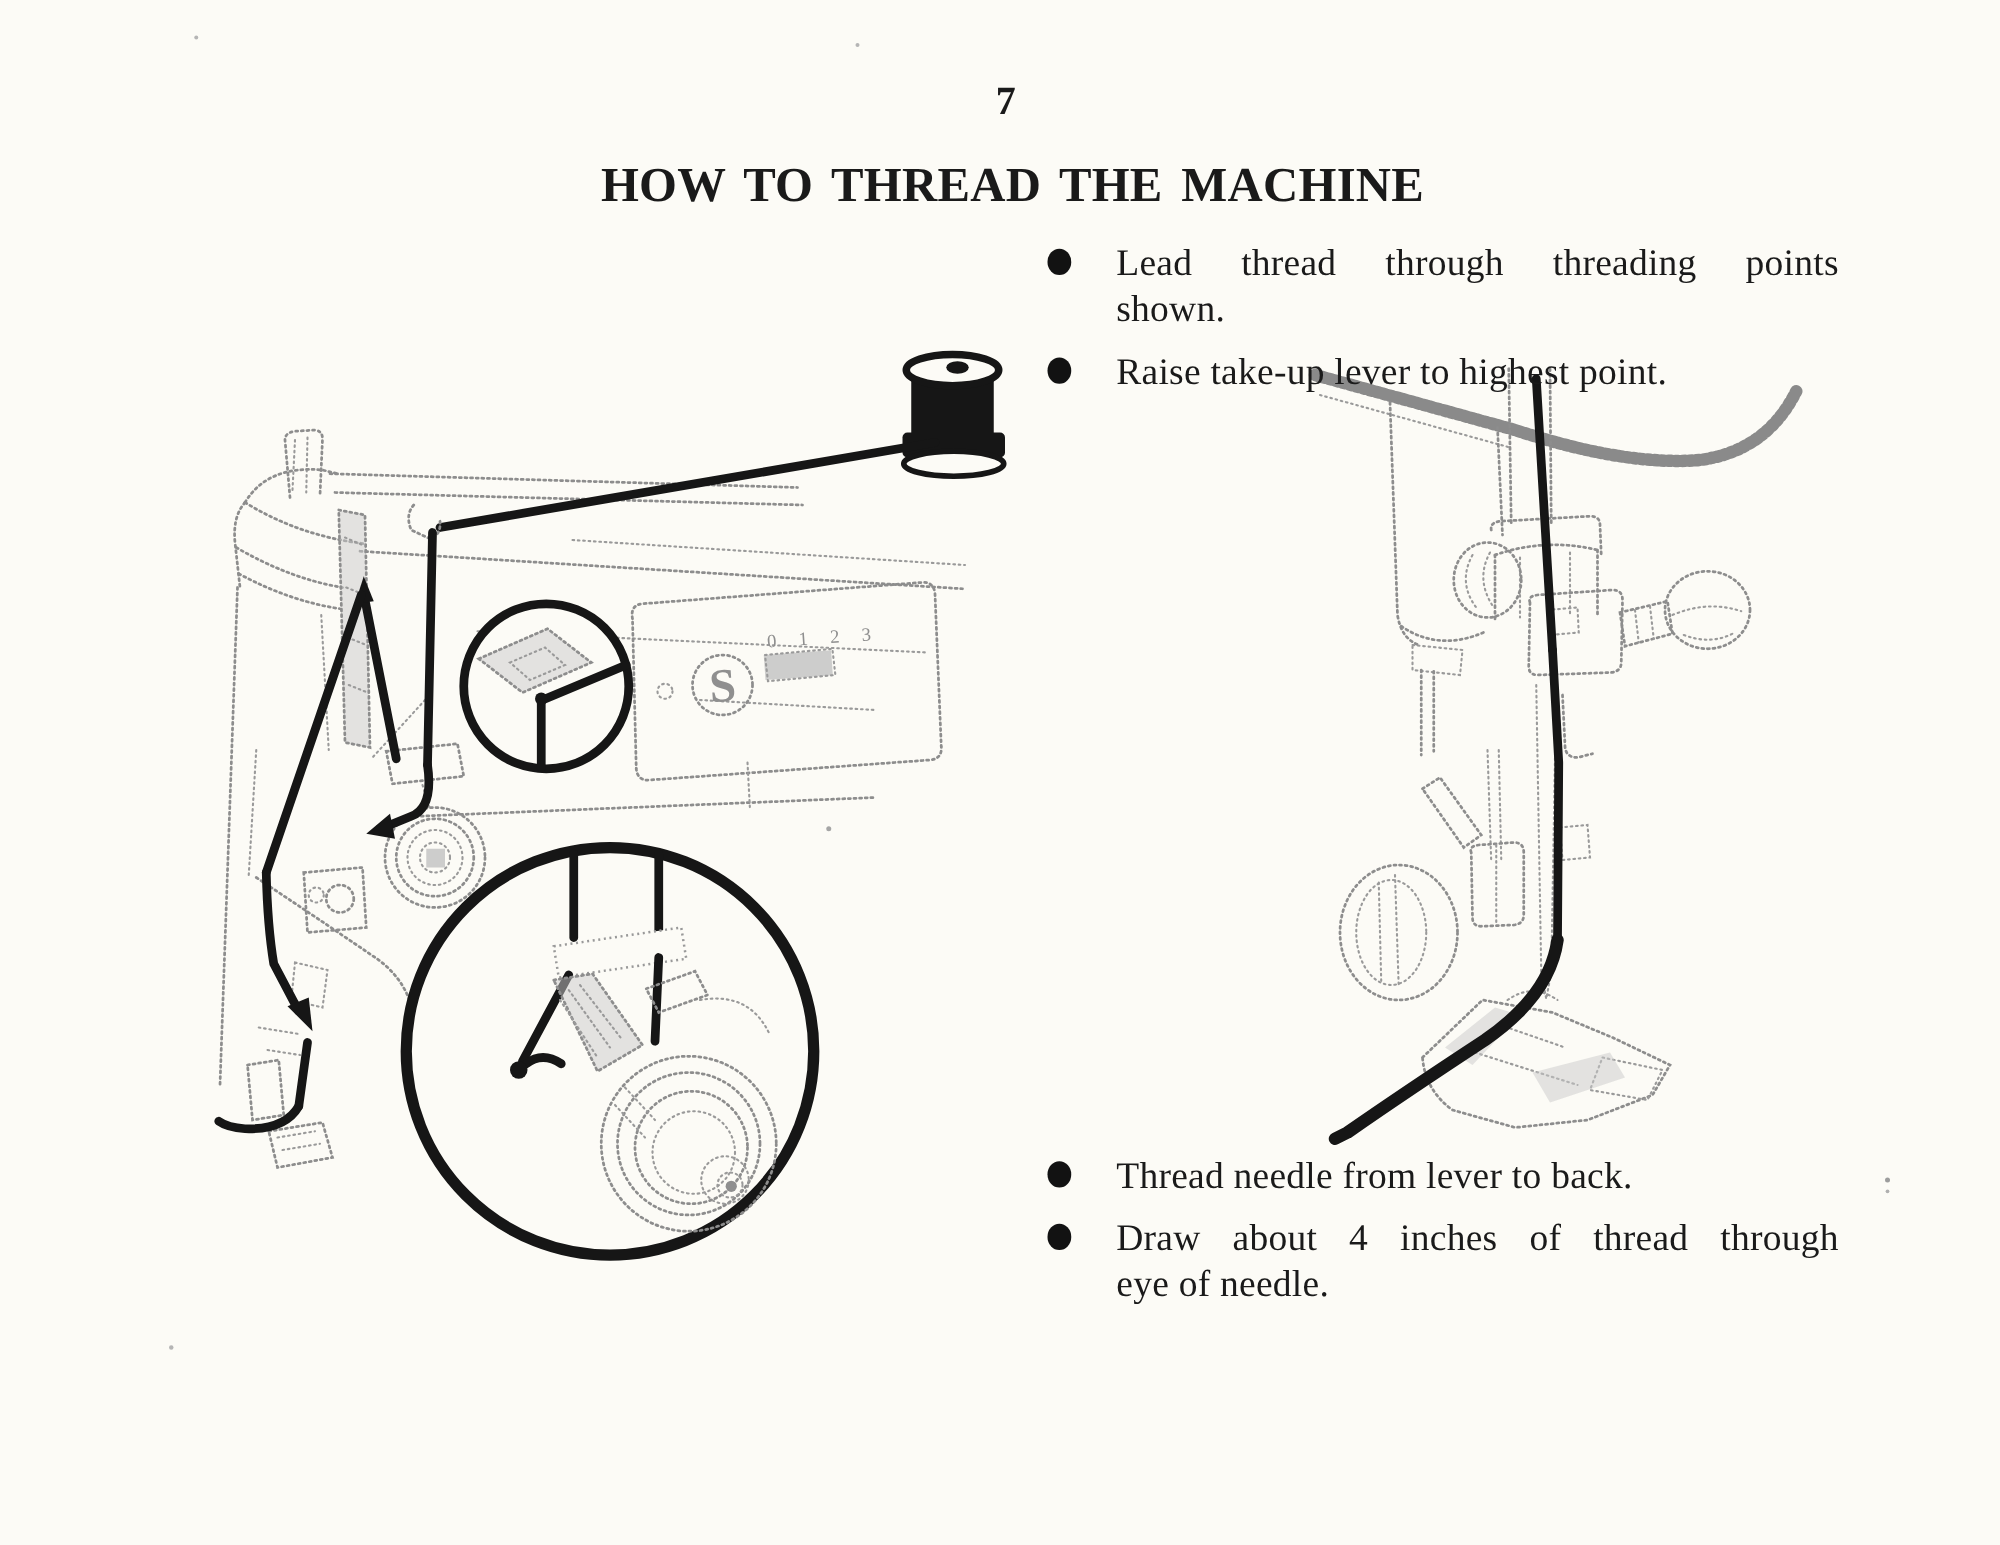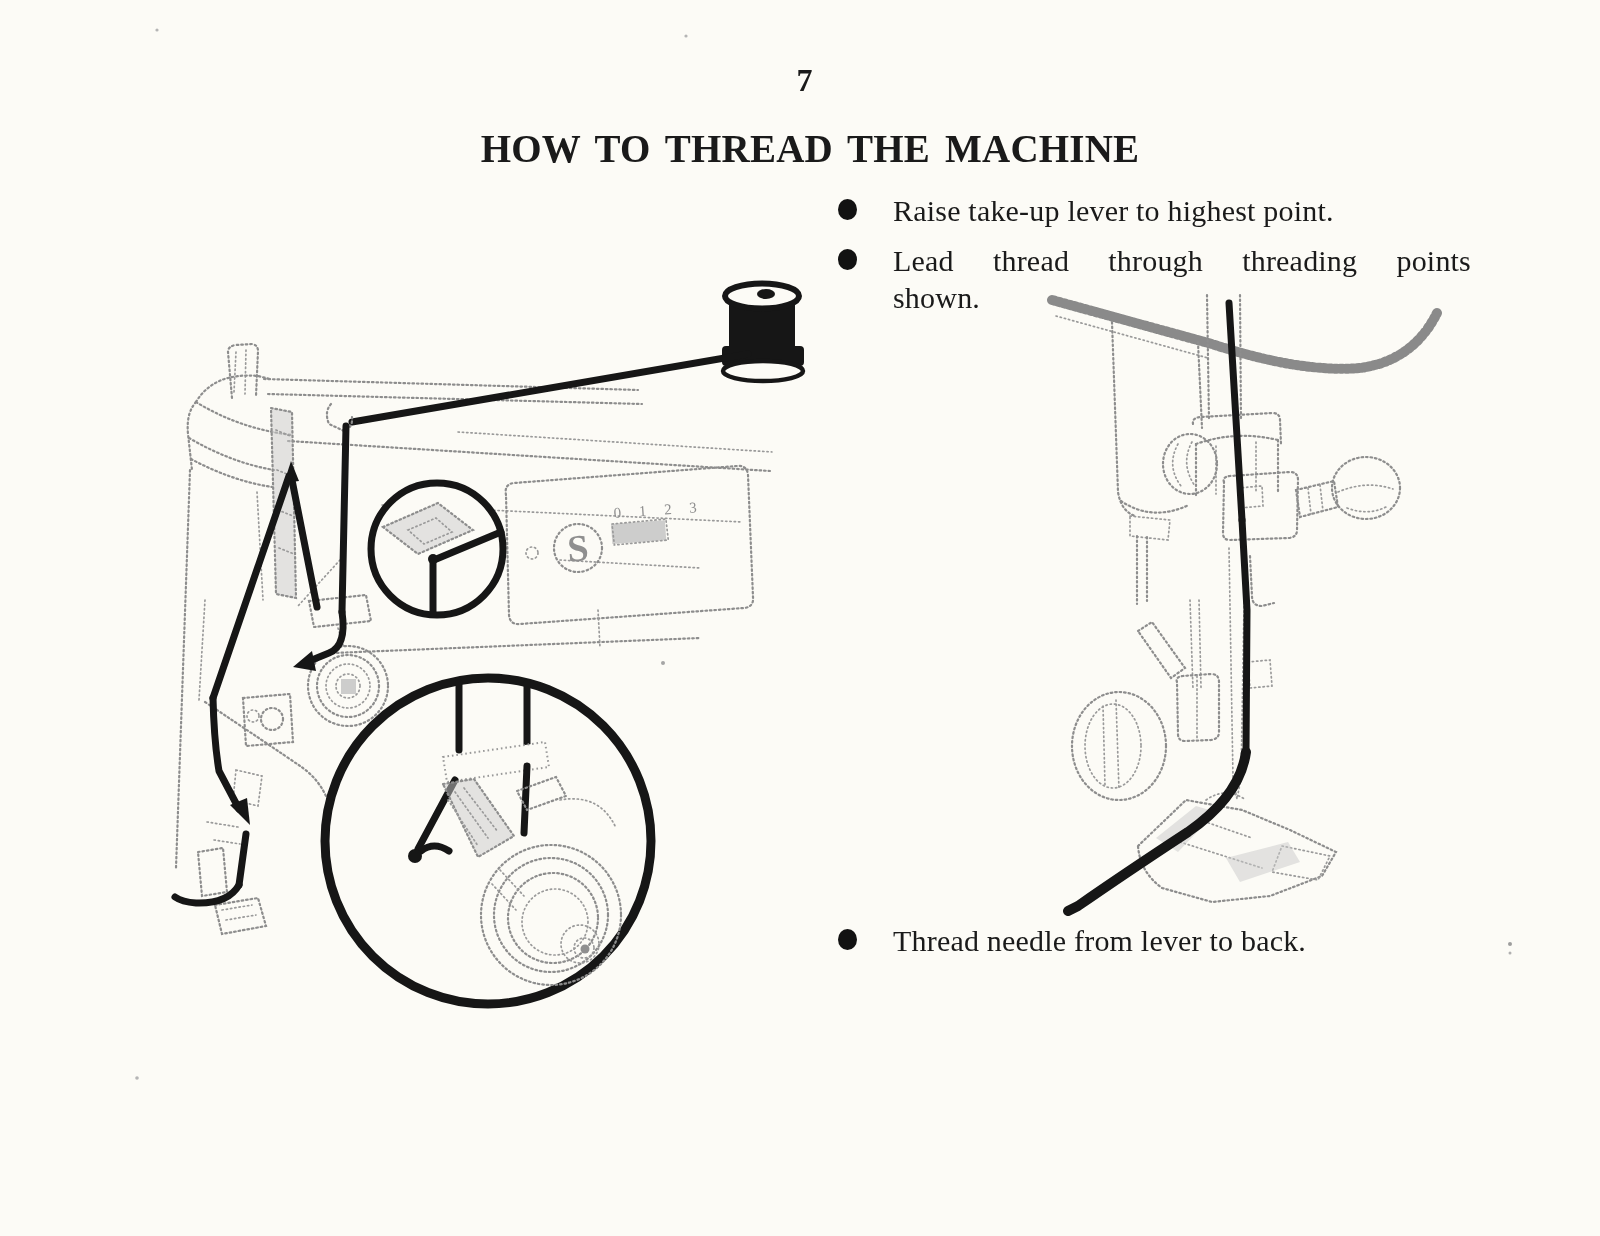--- a/index.html
+++ b/index.html
@@ -242,32 +242,39 @@
   </g>
 </svg>
 
 <div class="page-number">7</div>
 <div class="page-title">HOW TO THREAD THE MACHINE</div>
 
 <div class="bullets top">
   <div class="bullet-row">
     <span class="bullet-dot"></span>
     <div class="bullet-text">
-      <div>Raise take-up lever to highest point.</div>
-    </div>
-  </div>
-  <div class="bullet-row">
-    <span class="bullet-dot"></span>
-    <div class="bullet-text">
       <div class="jline">Lead thread through threading points</div>
       <div>shown.</div>
     </div>
   </div>
+  <div class="bullet-row">
+    <span class="bullet-dot"></span>
+    <div class="bullet-text">
+      <div>Raise take-up lever to highest point.</div>
+    </div>
+  </div>
 </div>
 
 <div class="bullets bottom">
   <div class="bullet-row">
     <span class="bullet-dot"></span>
     <div class="bullet-text">
       <div>Thread needle from lever to back.</div>
     </div>
   </div>
+  <div class="bullet-row">
+    <span class="bullet-dot"></span>
+    <div class="bullet-text">
+      <div class="jline">Draw about 4 inches of thread through</div>
+      <div>eye of needle.</div>
+    </div>
+  </div>
 </div>
 
 </body></html>

